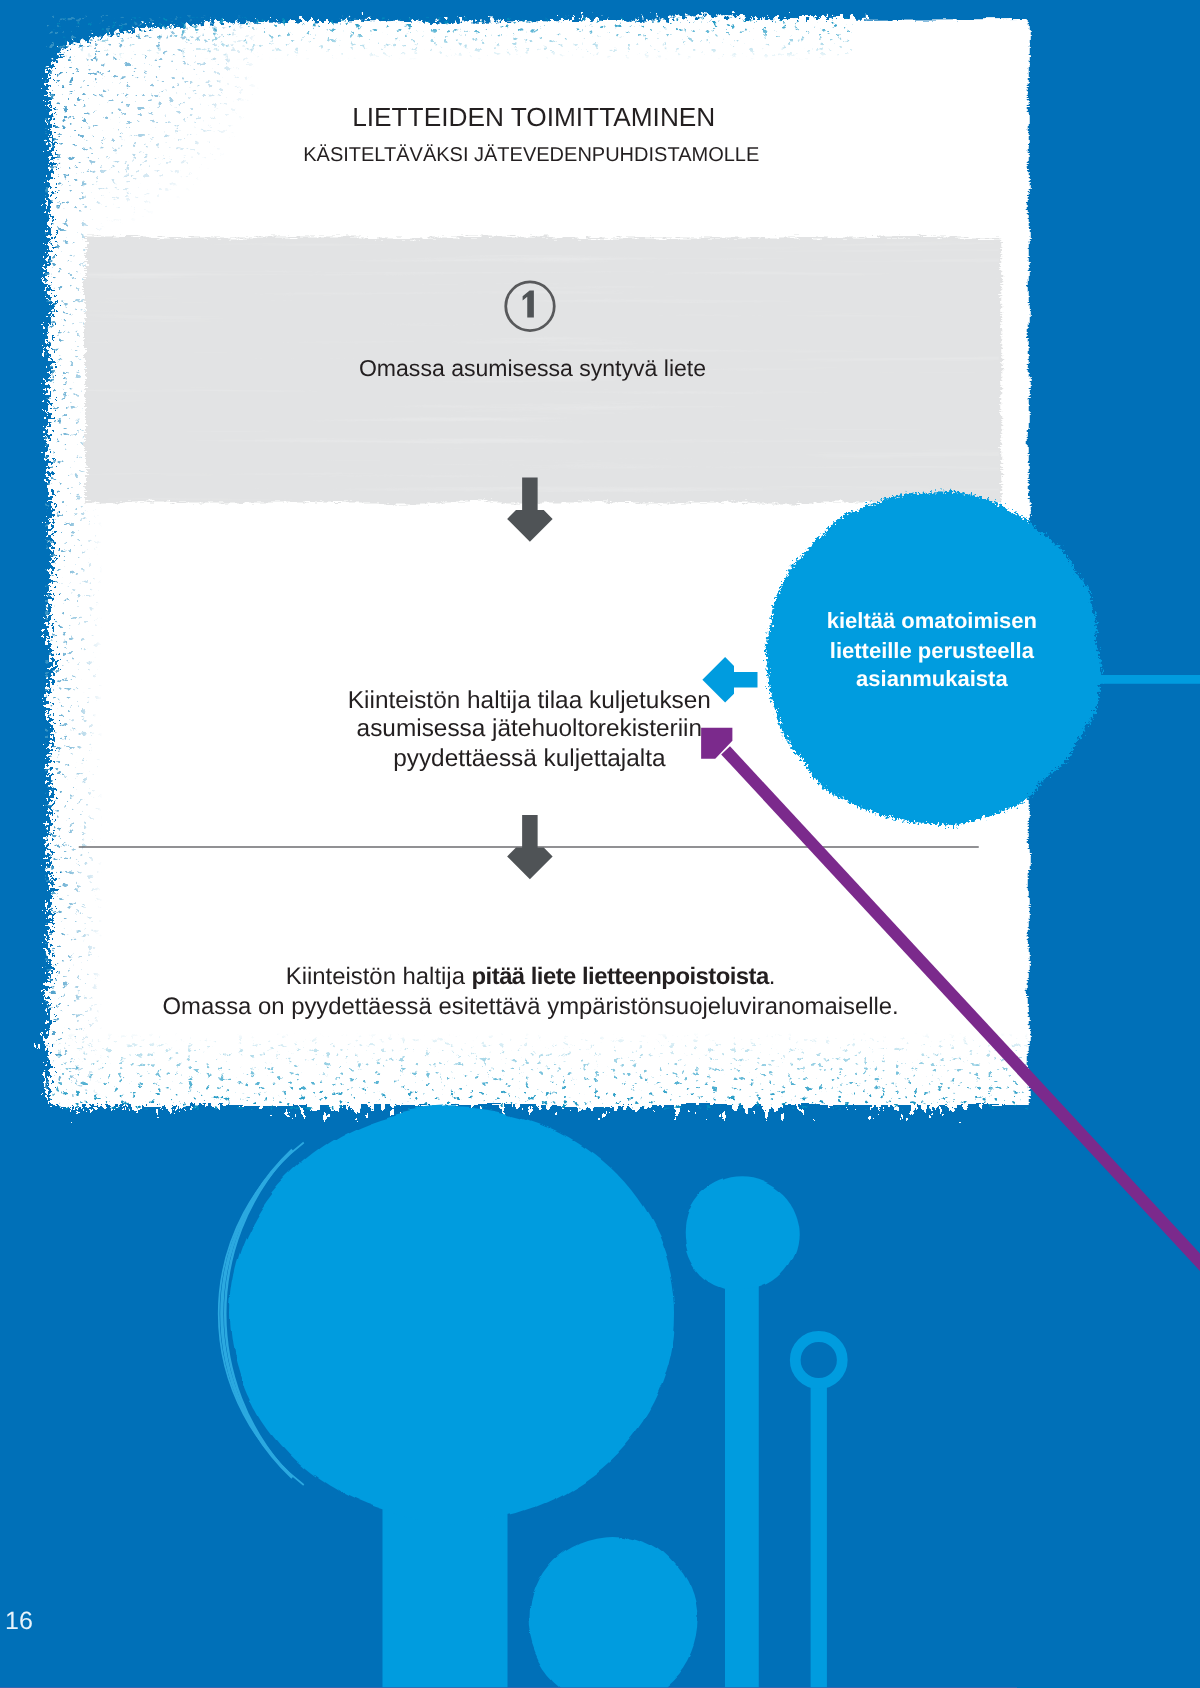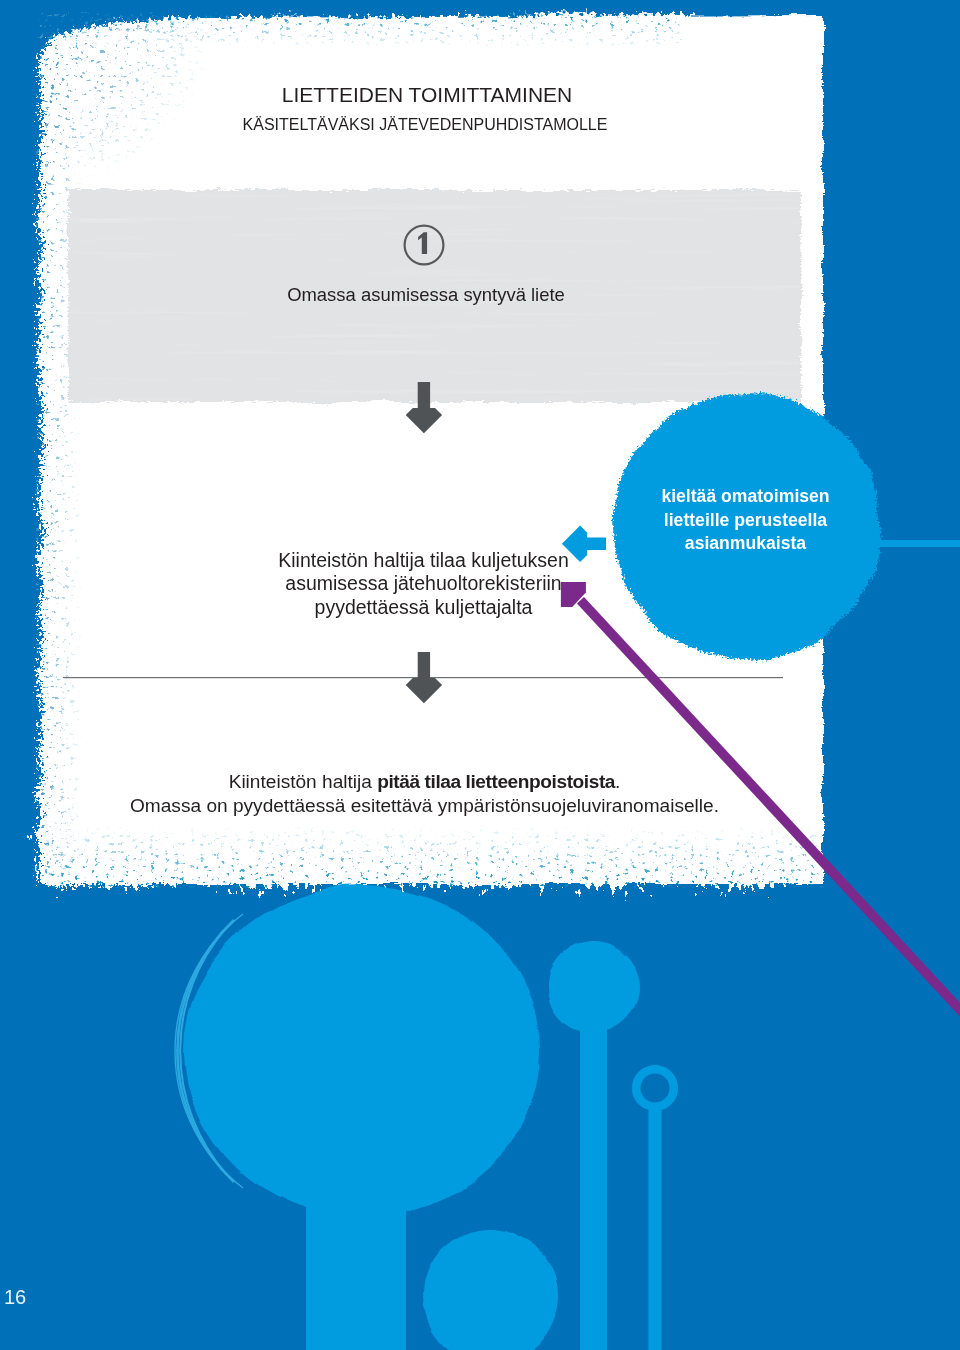--- a/index.html
+++ b/index.html
@@ -220,18 +220,18 @@
     <div>pyydettäessä kuljettajalta</div>
   </div>
 
   <div id="circle-text">
     <div>kieltää omatoimisen</div>
     <div>lietteille perusteella</div>
     <div>asianmukaista</div>
   </div>
 
   <div id="footer-text">
-    <div><span>Kiinteistön haltija </span><b>pitää tilaa lietteenpoistoista</b><span>.</span></div>
+    <div><span>Kiinteistön haltija </span><b>pitää liete lietteenpoistoista</b><span>.</span></div>
     <div>Omassa on pyydettäessä esitettävä ympäristönsuojeluviranomaiselle.</div>
   </div>
 
   <div id="pageno">16</div>
 </div>
 
 </body></html>

